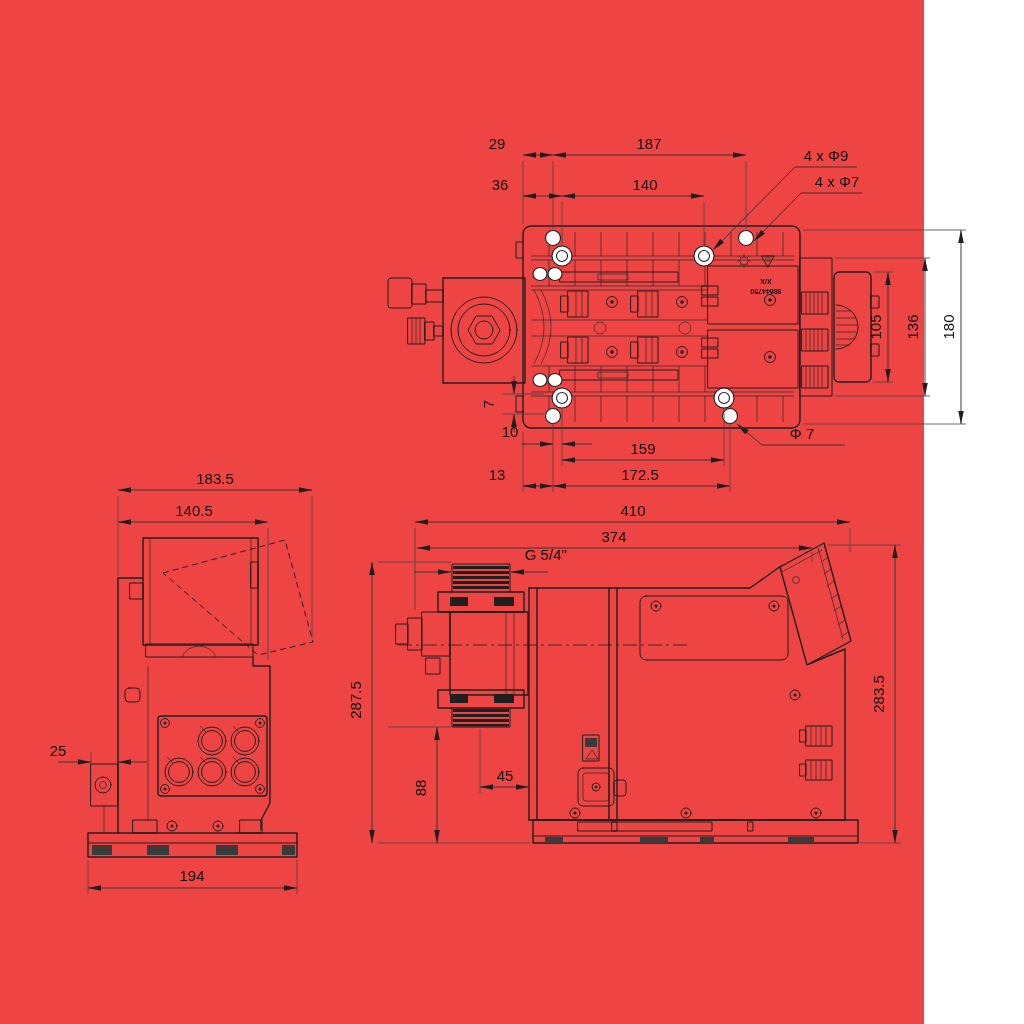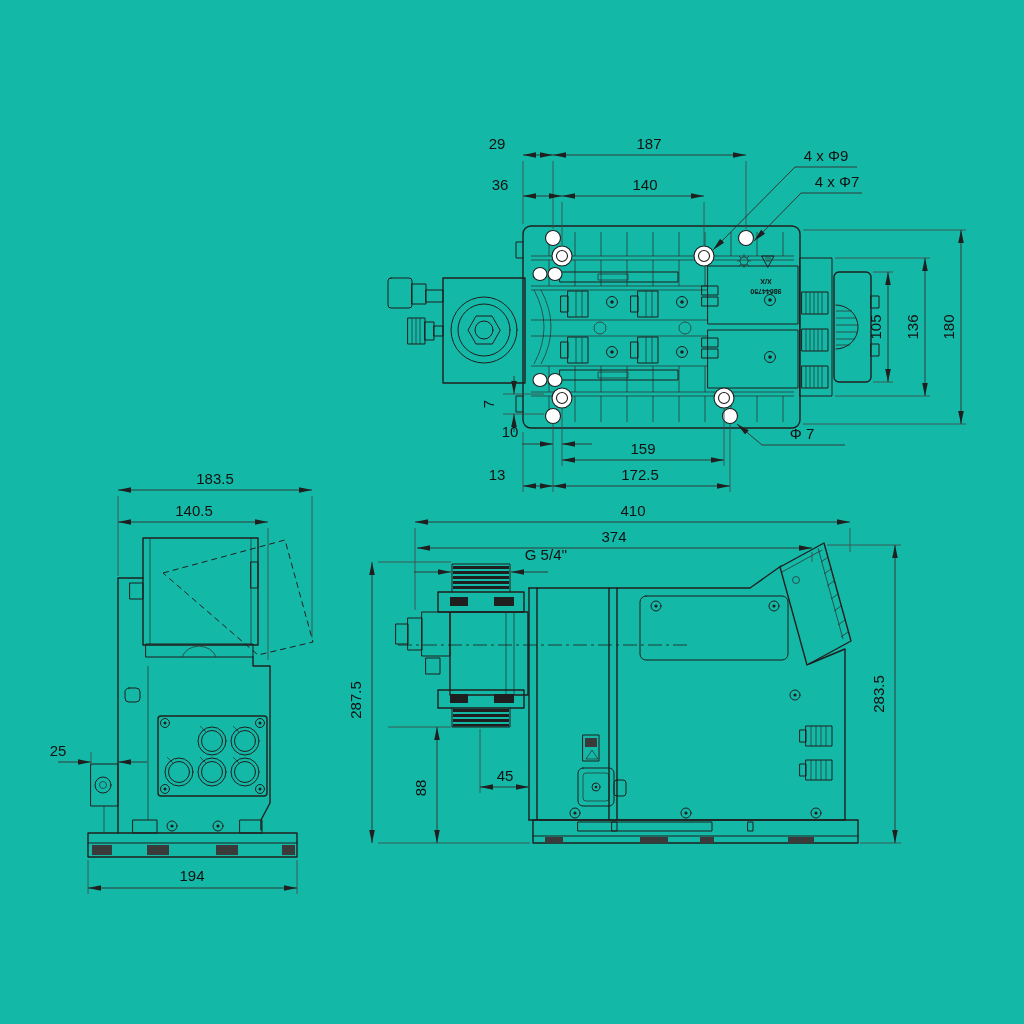--- a/index.html
+++ b/index.html
@@ -1,16 +1,16 @@
 <!DOCTYPE html>
 <html><head>
 <meta charset="utf-8">
 <style>
   html,body{margin:0;padding:0;background:#fff;}
-  .stage{position:relative;width:1024px;height:1024px;background:#14b8a6;font-family:"Liberation Sans",sans-serif;}
+  .stage{position:relative;width:924px;height:1024px;background:#ef4444;font-family:"Liberation Sans",sans-serif;}
   svg{display:block;}
   
   .ol{fill:none;stroke:#1f1f1f;stroke-width:1.4;stroke-linejoin:round;stroke-linecap:round;}
   .ml{fill:none;stroke:#1f1f1f;stroke-width:1;stroke-linejoin:round;stroke-linecap:round;}
   .tl{fill:none;stroke:#2a2a2a;stroke-width:.7;stroke-linejoin:round;}
   .hole{fill:#fff;stroke:#1f1f1f;stroke-width:1.1;}
   .dark{fill:#1f1f1f;stroke:none;}
   .grey{fill:#3a3a3a;stroke:none;}
   .dim{fill:none;stroke:#333;stroke-width:.95;}
   .ext{fill:none;stroke:#444;stroke-width:.8;}

